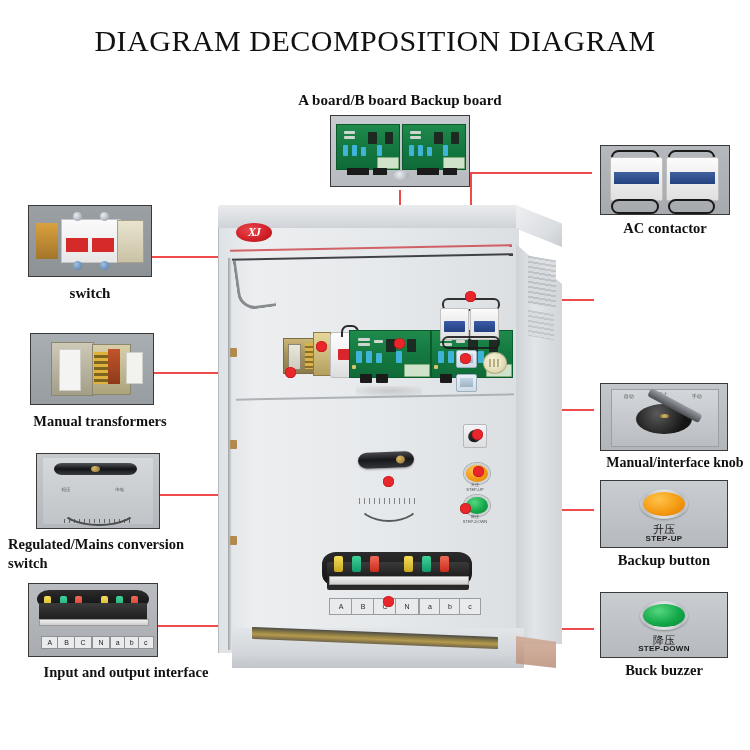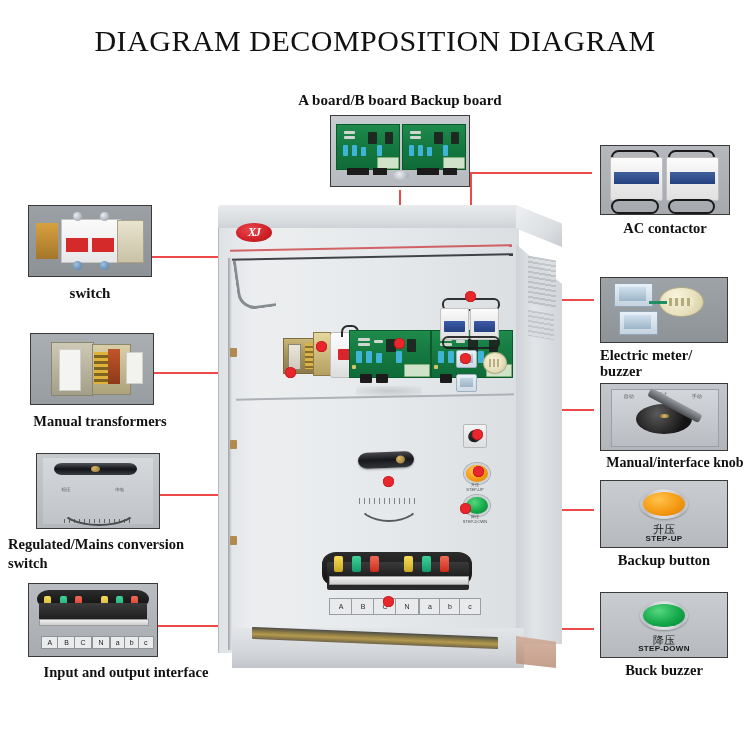--- a/index.html
+++ b/index.html
@@ -548,30 +548,20 @@
       <div class="tc-wire" style="left:8%;top:6%;"></div>
       <div class="tc-wire" style="left:52%;top:6%;"></div>
       <div class="tc-unit" style="left:7%;"></div>
       <div class="tc-unit" style="left:51%;"></div>
       <div class="tc-wire" style="left:8%;top:78%;"></div>
       <div class="tc-wire" style="left:52%;top:78%;"></div>
     </div>
     <div class="clabel" style="font-size:14.5px;margin-top:5px;width:130px;">AC contactor</div>
   </div>
 
-  <div class="callout" style="left:600px;top:277px;width:150px;">
-    <div class="thumb t-meter" style="width:128px;height:66px;">
-      <div class="tm-relay" style="left:10%;top:8%;"></div>
-      <div class="tm-buzz"></div>
-      <div class="tm-relay" style="left:14%;top:52%;"></div>
-      <div style="position:absolute;left:38%;top:36%;width:14%;height:5%;background:#1d8f62;"></div>
-    </div>
-    <div class="clabel left-al" style="font-size:14.5px;margin-top:4px;">Electric meter/</div>
-    <div class="clabel left-al" style="font-size:14.5px;">buzzer</div>
-  </div>
 
   <div class="callout" style="left:600px;top:383px;width:150px;">
     <div class="thumb t-knob" style="width:128px;height:68px;">
       <div class="tk-plate"></div>
       <div class="tk-mark" style="left:18%;top:14%;">自动</div>
       <div class="tk-mark" style="left:45%;top:10%;">停止</div>
       <div class="tk-mark" style="left:72%;top:14%;">手动</div>
       <div class="tk-disc"></div>
       <div class="tk-lever"></div>
       <div class="tk-screw"></div>

